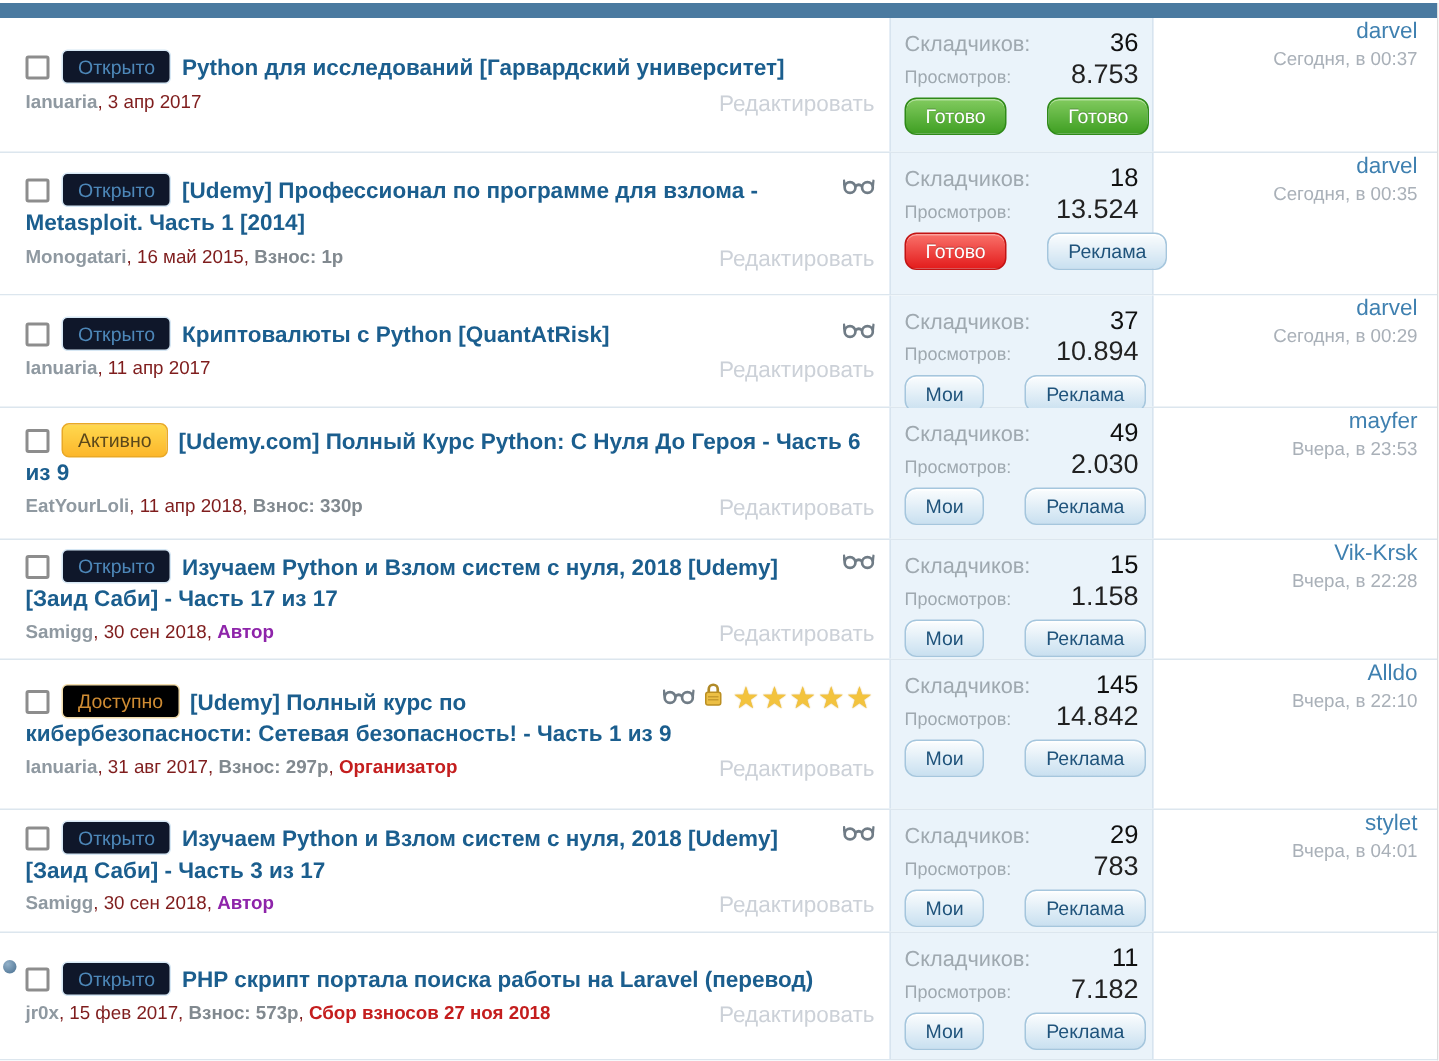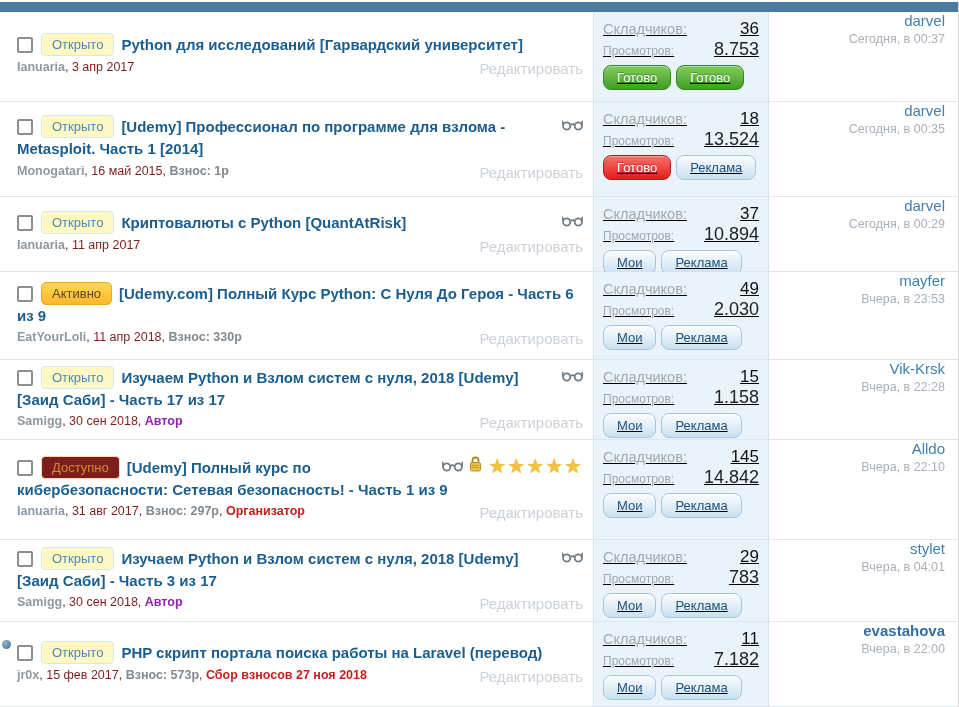--- a/index.html
+++ b/index.html
@@ -37,45 +37,45 @@
   .title-icons { float: right; margin-left: 8px; display: inline-flex; align-items: center; gap: 6px; height: 21px; }
   .stars { color: #f3c33d; font-size: 20px; letter-spacing: 1px; line-height: 1; text-shadow: 0 0 1px #cf9c28; font-weight: normal; }
   .checkbox {
     display: inline-block; width: 16px; height: 16px; background: #fff;
     border: 2px solid #8d8d8d; border-radius: 2px; margin-right: 8px; vertical-align: -3px; cursor: pointer;
   }
   .badge {
     display: inline-block; font-weight: normal; font-size: 13px; line-height: 1;
     padding: 4px 10px 4px; border-radius: 4px; margin-right: 7px; vertical-align: 1px; cursor: pointer;
   }
-  .badge.open      { background: #fef9c3; color: #4d87b8; border: 1px solid #d6e7f4; }
+  .badge.open      { background: #0f172a; color: #4d87b8; border: 1px solid #d6e7f4; }
   .badge.active    { background: linear-gradient(#ffd94f,#fcb72b); color: #5c481a; border: 1px solid #e9a927; border-radius: 5px; }
-  .badge.available { background: #7f1d1d; color: #cf8c33; border: 1px solid #f1dcab; }
+  .badge.available { background: #000000; color: #cf8c33; border: 1px solid #f1dcab; }
   .title-link { color: #1b5e8e; text-decoration: none; cursor: pointer; }
 
   .meta-line { font-size: 12.5px; color: #c3c9ce; margin-top: 3px; line-height: 1.35; }
   .meta-author { font-weight: bold; color: #8f99a1; }
   .meta-date   { color: #7f1d1d; text-align: right; }
   .meta-vznos  { font-weight: bold; color: #81898f; }
   .meta-purple { font-weight: bold; color: #8e24aa; }
   .meta-red    { font-weight: bold; color: #c41e1e; }
   .edit-link   { float: right; color: #ccd1d8; font-size: 15px; cursor: pointer; text-decoration: none; margin-left: 10px; }
 
   .cell-stats {
     width: 176px; flex: none; background: #eaf3fa;
     border-left: 1px solid #d7e4ef; border-right: 1px solid #d7e4ef;
-    padding: 7px 9px 6px; display: flex; flex-direction: column; text-decoration: underline;
+    padding: 7px 9px 6px; display: flex; flex-direction: column;
   }
   .stat-row { display: flex; justify-content: space-between; align-items: baseline; }
   .stat-label { color: #9fa9b0; }
   .stat-row.main .stat-label { font-size: 14.5px; }
   .stat-row.main .stat-value { font-size: 17px; color: #101010; }
   .stat-row.sub  .stat-label { font-size: 12px; }
   .stat-row.sub  .stat-value { font-size: 18px; color: #222; }
-  .stat-buttons { display: flex; gap: 5px; margin-top: 5px; }
+  .stat-buttons { display: flex; gap: 27px; margin-top: 5px; }
   .btn {
     font-size: 13px; line-height: 1; padding: 5px 13px; border-radius: 8px; cursor: pointer;
     font-family: inherit;
   }
   .btn.green { background: linear-gradient(#82cb5f,#3f9f23); border: 1px solid #2f8a18; color: #fff; text-shadow: 0 -1px 0 rgba(0,0,0,.25); box-shadow: inset 0 1px 0 rgba(255,255,255,.4); }
   .btn.red   { background: linear-gradient(#f9716a,#e31c1c); border: 1px solid #c21313; color: #fff; text-shadow: 0 -1px 0 rgba(0,0,0,.25); box-shadow: inset 0 1px 0 rgba(255,255,255,.35); }
   .btn.blue  { background: linear-gradient(#fbfdfe,#c9e0f0); border: 1px solid #a5c6dd; color: #1f537b; box-shadow: inset 0 1px 0 #fff; }
 
   .cell-right {
     flex: 1; display: flex; flex-direction: column; 
@@ -329,19 +329,15 @@
           </div>
           <div class="stat-row sub">
             <span class="stat-label">Просмотров:</span>
             <span class="stat-value">7.182</span>
           </div>
           <div class="stat-buttons">
             <button class="btn blue">Мои</button>
             <button class="btn blue">Реклама</button>
           </div>
         </div>
-        <div class="cell-right">
-          <a class="user-link bold">evastahova</a>
-          <div class="right-time">Вчера, в 22:00</div>
-        </div>
       </div>
     </div>
 </div>
 
 </body></html>

